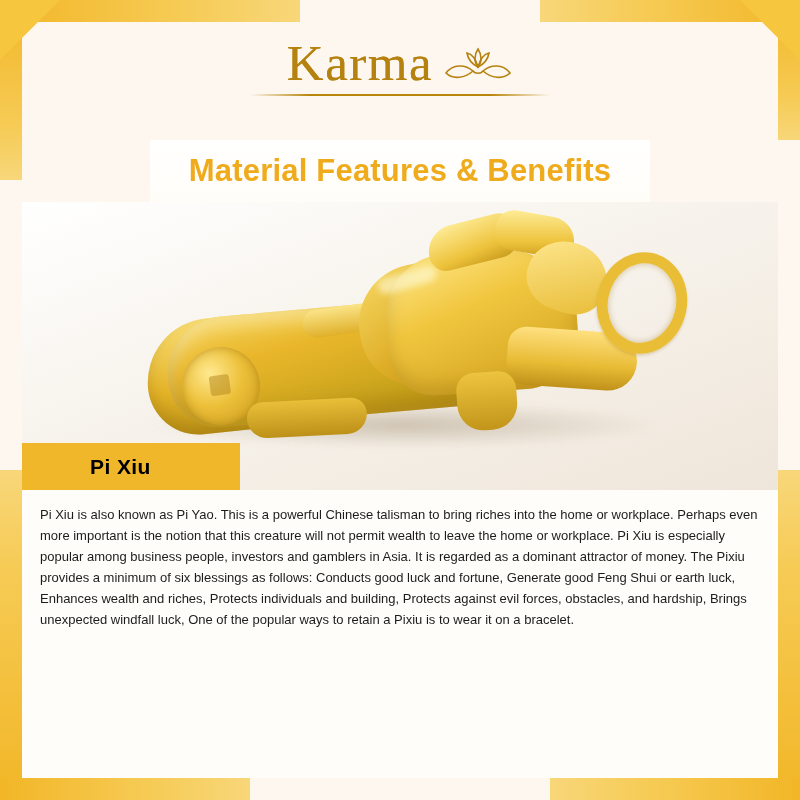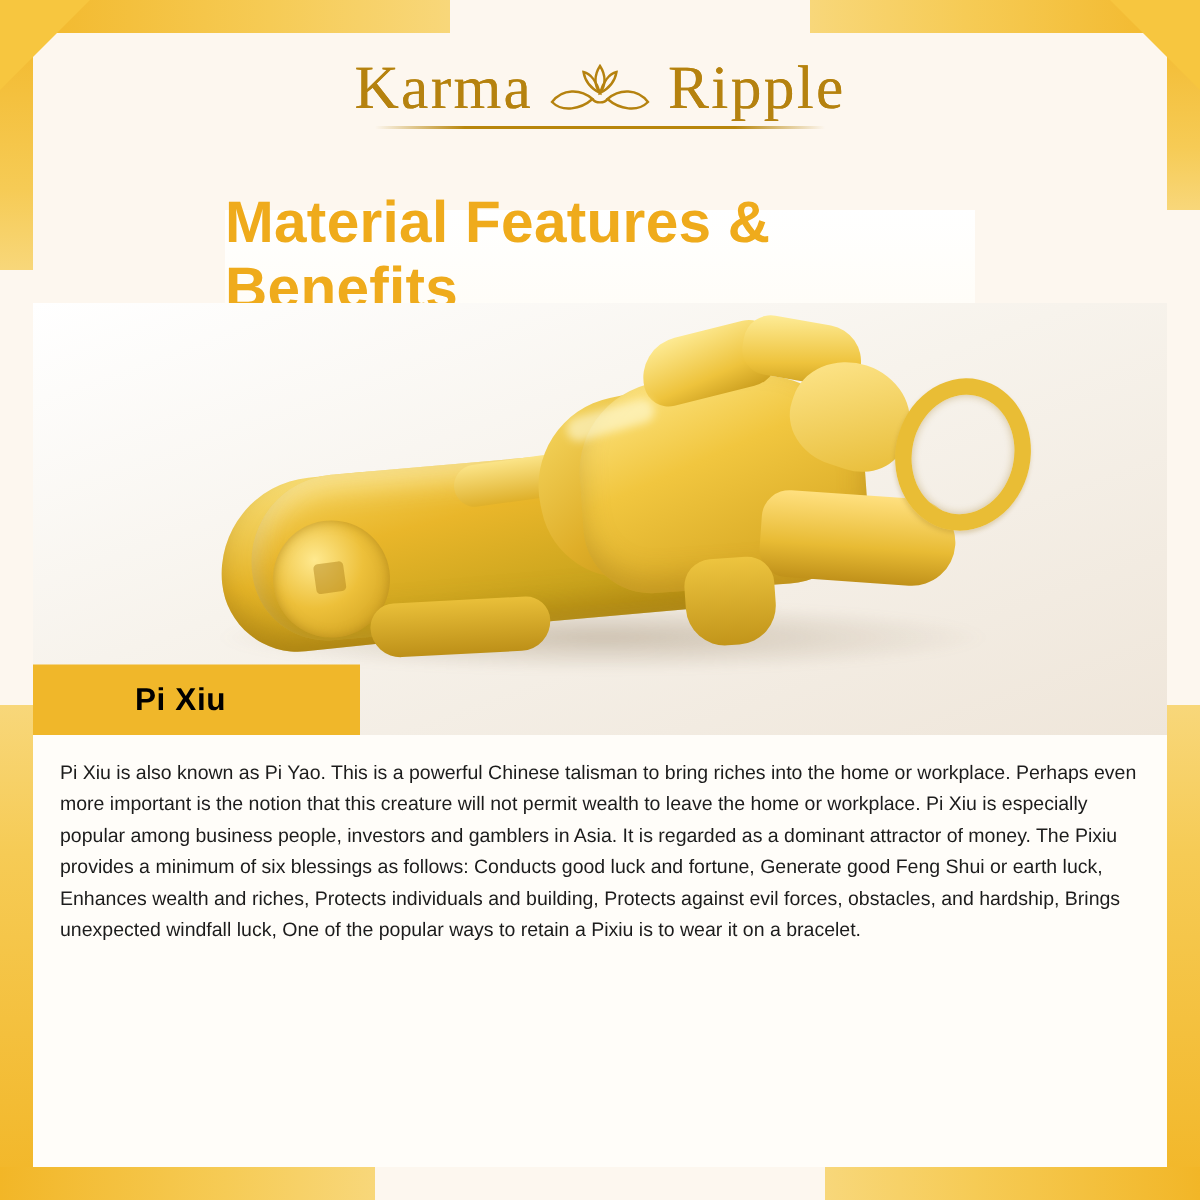--- a/index.html
+++ b/index.html
@@ -66,21 +66,21 @@
     text-align: center;
   }
   .brand-row {
     display: inline-flex;
     align-items: center;
     justify-content: center;
     gap: 10px;
   }
   .brand-word {
     font-family: "Liberation Serif", serif;
-    font-size: 41px;
+    font-size: 51px;
     letter-spacing: 1.5px;
     color: #b8860b;
     background: linear-gradient(180deg,#cf9a1b 0%, #b07c10 100%);
     -webkit-background-clip: text;
     background-clip: text;
     color: #b5820f;
   }
   .brand-mark {
     width: 70px;
     height: 46px;
@@ -101,21 +101,21 @@
     left: 150px;
     width: 500px;
     height: 62px;
     background: linear-gradient(180deg,#ffffff 0%, #fffdf8 100%);
     display: flex;
     align-items: center;
     justify-content: center;
     box-shadow: 0 0 0 0 rgba(0,0,0,0);
   }
   .title-band-text {
-    font-size: 39px;
+    font-size: 31px;
     font-weight: bold;
     color: #efab1c;
     letter-spacing: 0.2px;
     text-shadow: 0 1px 0 rgba(255,255,255,0.8);
   }
 
   
   .hero {
     position: absolute;
     top: 202px;
@@ -308,21 +308,20 @@
           <g fill="none" stroke="#b5820f" stroke-width="1.6">
             <path d="M35 9 C31 15, 31 22, 35 27 C39 22, 39 15, 35 9 Z"></path>
             <path d="M35 27 C29 24, 25 19, 24 13 C29 14, 33 20, 35 27 Z"></path>
             <path d="M35 27 C41 24, 45 19, 46 13 C41 14, 37 20, 35 27 Z"></path>
             <path d="M3 33 C10 24, 22 24, 30 31 C22 38, 10 40, 3 33 Z"></path>
             <path d="M67 33 C60 24, 48 24, 40 31 C48 38, 60 40, 67 33 Z"></path>
             <path d="M30 31 C32 34, 38 34, 40 31"></path>
           </g>
         </svg>
       </span>
-      <span class="brand-word">Ripple</span>
     </div>
     <div class="brand-underline"></div>
   </div>
 
   <div class="title-band">
     <span class="title-band-text">Material Features &amp; Benefits</span>
   </div>
 
   <div class="hero">
     <div class="hero-shadow"></div>

